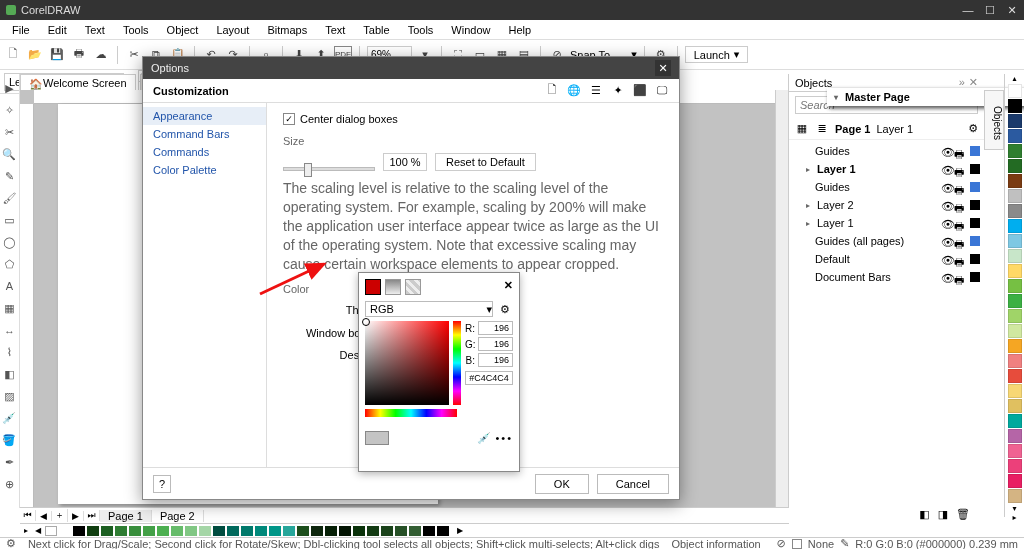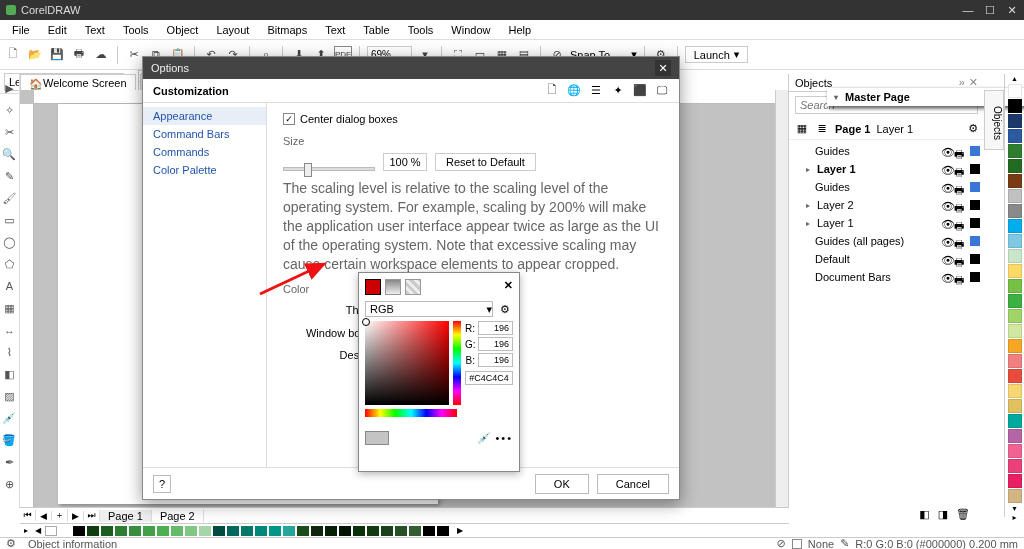--- a/index.html
+++ b/index.html
@@ -582,21 +582,22 @@
 </div>
 
 <div class="dockfoot">
   <span>◧</span>
   <span>◨</span>
   <span>🗑</span>
 </div>
 
 <div class="status">
   <span>⚙</span>
+  <span>Next click for Drag/Scale; Second click for Rotate/Skew; Dbl-clicking tool selects all objects; Shift+click multi-selects; Alt+click digs</span>
   <span>Object information</span>
   <div class="icnset">
     <span>⊘</span>
     <span class="fillbox"></span>
     <span>None</span>
     <span>✎</span>
-    <span>R:0 G:0 B:0 (#000000)  0.200 mm</span>
+    <span>R:0 G:0 B:0 (#000000)  0.239 mm</span>
   </div>
 </div>
 
 </body></html>

